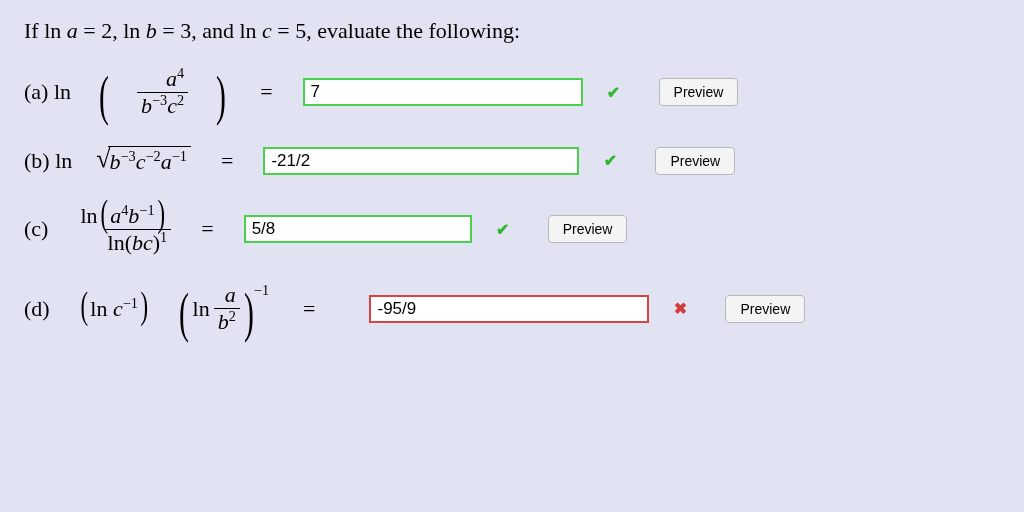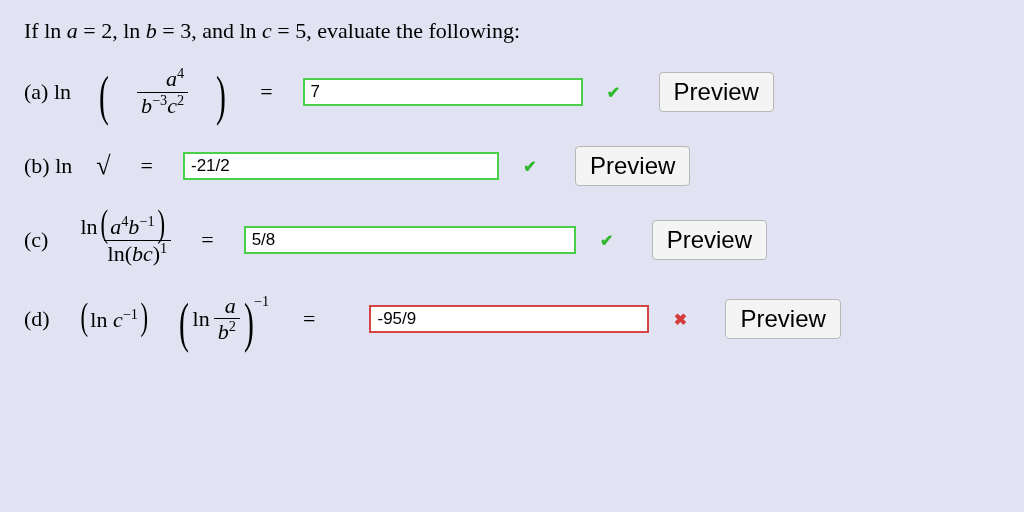--- a/index.html
+++ b/index.html
@@ -39,21 +39,21 @@
     justify-content: center;
     align-items: center;
     font-weight: bold;
     font-size: 16px;
     margin-left: -2px;
   }
   .mark.correct { color: #2fb82f; }
   .mark.wrong   { color: #d43b3b; }
   .preview-btn {
     font-family: Arial, sans-serif;
-    font-size: 24px;
+    font-size: 14px;
     padding: 5px 14px;
     background: #f4f4f4;
     border: 1px solid #b8b8b8;
     border-radius: 4px;
     cursor: pointer;
     margin-left: 12px;
   }
   .eq { margin: 0 6px; }
 
   .paren {
@@ -119,35 +119,36 @@
   <span class="eq">=</span>
   <input class="answer-input correct" style="width: 280px;" value="7">
   <span class="mark correct">✔</span>
   <button class="preview-btn">Preview</button>
 </div>
 
 <div class="row">
   <span>(b) ln</span>
   <span class="sqrt">
     <span class="radical">√</span>
+    <span class="radicand"><i>b</i><sup>−3</sup><i>c</i><sup>−2</sup><i>a</i><sup>−1</sup></span>
   </span>
   <span class="eq">=</span>
   <input class="answer-input correct" style="width: 316px;" value="-21/2">
   <span class="mark correct">✔</span>
   <button class="preview-btn">Preview</button>
 </div>
 
 <div class="row">
   <span>(c)</span>
   <span class="frac" style="margin-left:4px">
     <span class="num"><span>ln</span><span class="paren-sm">(</span><i>a</i><sup>4</sup><i>b</i><sup>−1</sup><span class="paren-sm">)</span></span>
     <span class="den"><span>ln</span>(<i>bc</i>)<sup>1</sup></span>
   </span>
   <span class="eq">=</span>
-  <input class="answer-input correct" style="width: 332px;" value="5/8">
+  <input class="answer-input correct" style="width: 228px;" value="5/8">
   <span class="mark correct">✔</span>
   <button class="preview-btn">Preview</button>
 </div>
 
 <div class="row" style="margin-bottom:0">
   <span>(d)</span>
   <span style="margin-left:4px">
     <span class="paren-sm">(</span><span>ln </span><i>c</i><sup>−1</sup><span class="paren-sm">)</span>
   </span>
   <span style="display:inline-flex;align-items:center">

